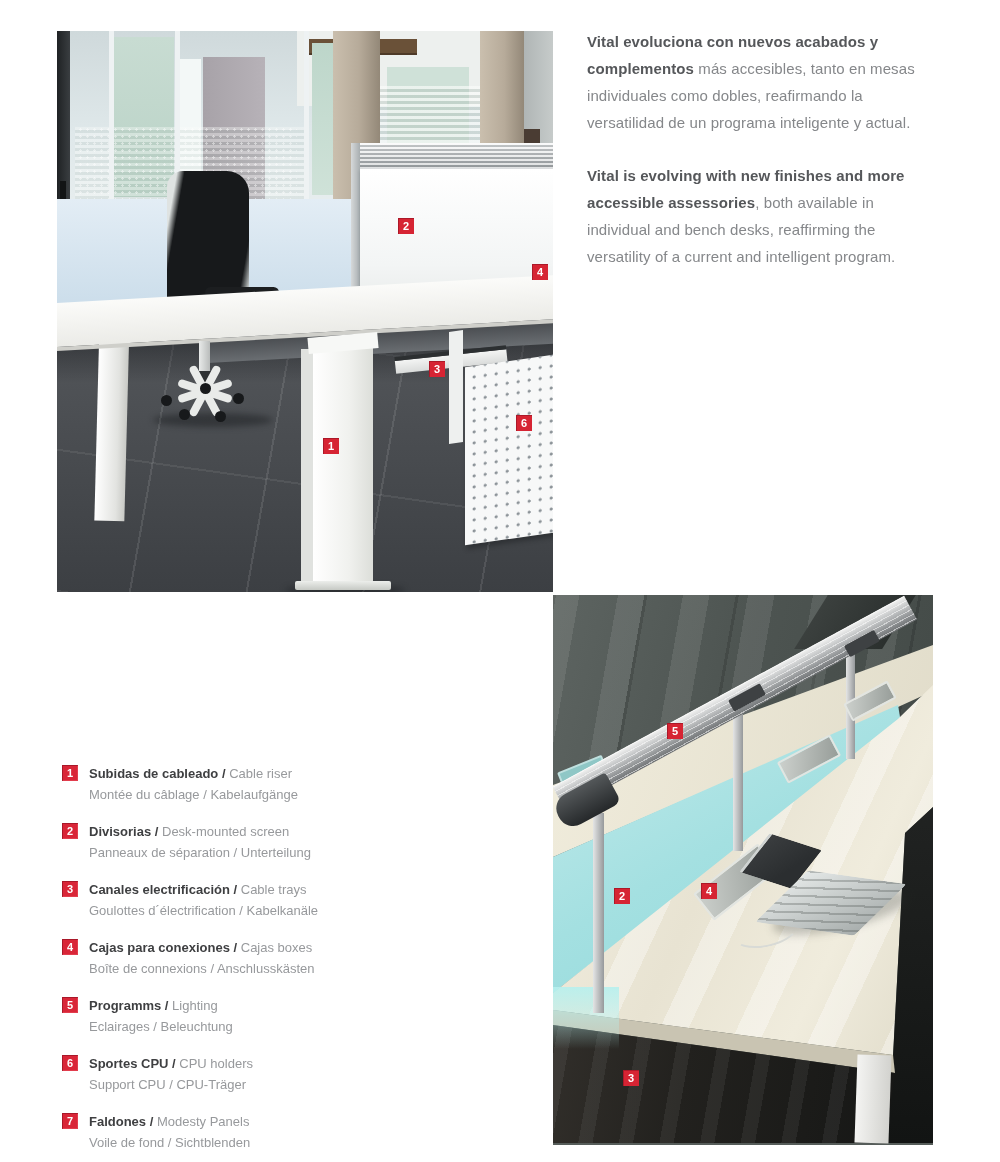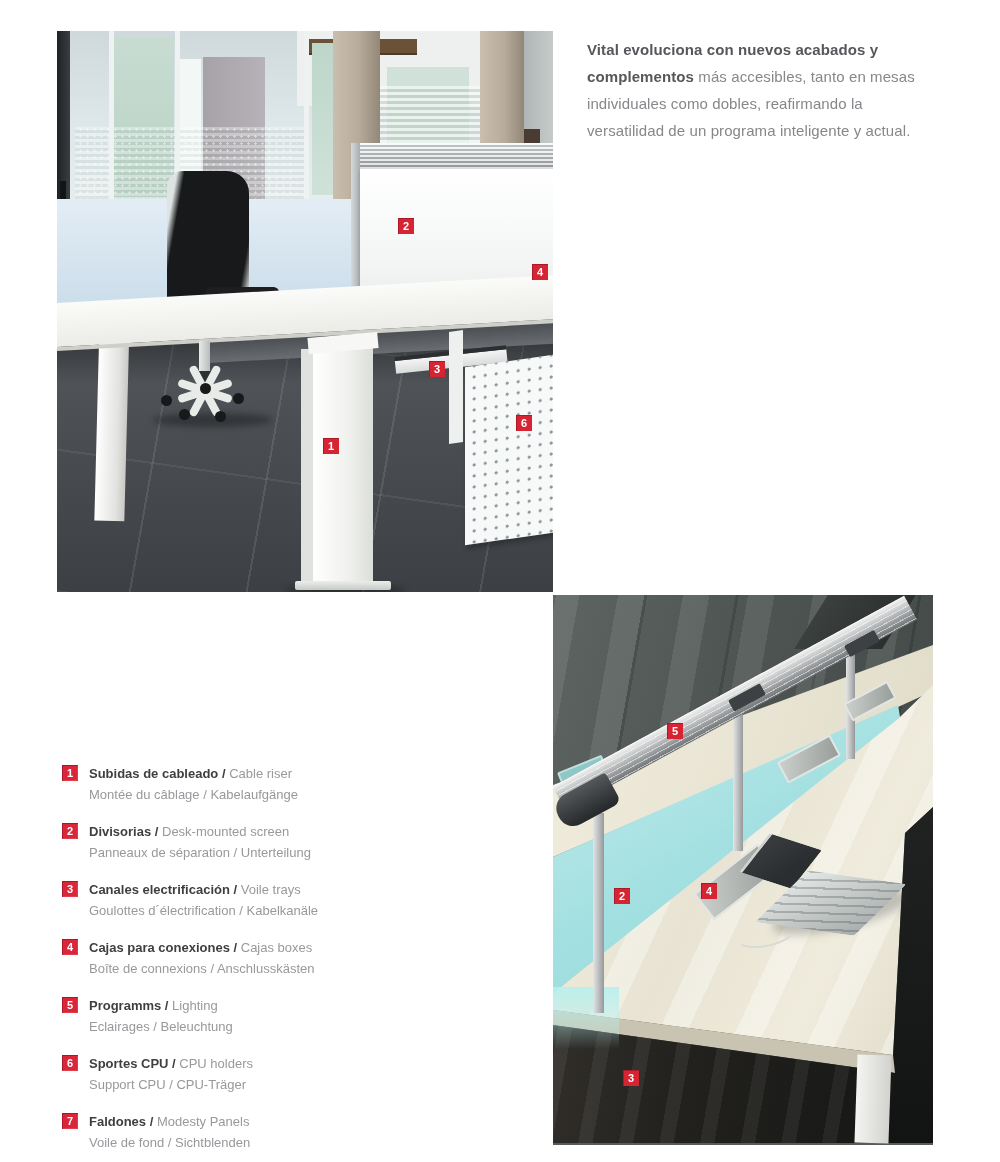--- a/index.html
+++ b/index.html
@@ -1,21 +1,21 @@
 <!DOCTYPE html>
 <html><head>
 <meta charset="utf-8">
 <style>
   html,body{margin:0;padding:0;background:#ffffff;}
   body{font-family:"Liberation Sans", sans-serif; -webkit-font-smoothing:antialiased;}
   .page{position:relative;width:1000px;height:1162px;background:#ffffff;overflow:hidden;}
   .abs{position:absolute;}
 
   
-  .intro{left:587px;top:36px;width:350px;}
+  .intro{left:587px;top:28px;width:350px;}
   .intro p{margin:0 0 26px 0;font-size:15px;line-height:27px;color:#85878a;letter-spacing:0.1px;}
   .intro p b{color:#55575a;font-weight:bold;}
 
   
   .legend{left:62px;top:763px;width:430px;}
   .legend-item{position:relative;margin-bottom:16px;min-height:42px;}
   .chip{position:absolute;width:16px;height:16px;background:#d92638;color:#fff;
         font-size:11px;font-weight:bold;line-height:16px;text-align:center;
         box-shadow:inset 1px 1px 0 rgba(122,10,26,.5), inset -1px -1px 0 rgba(255,130,140,.25);}
   .legend-item .chip{left:0;top:2px;}
@@ -203,41 +203,42 @@
 
     <div class="marker" style="left:341px;top:187px">2</div>
     <div class="marker" style="left:475px;top:233px">4</div>
     <div class="marker" style="left:372px;top:330px">3</div>
     <div class="marker" style="left:459px;top:384px">6</div>
     <div class="marker" style="left:266px;top:407px">1</div>
   </div>
 
   <div class="abs intro">
     <p><b>Vital evoluciona con nuevos acabados y complementos</b><span> más accesibles, tanto en mesas individuales como dobles, reafirmando la versatilidad de un programa inteligente y actual.</span></p>
+    <p><b>Vital is evolving with new finishes and more accessible assessories</b><span>, both available in individual and bench desks, reaffirming the versatility of a current and intelligent program.</span></p>
   </div>
 
   <div class="abs legend">
     <div class="legend-item">
       <span class="chip">1</span>
       <div class="legend-text">
         <b>Subidas de cableado /</b><span> Cable riser</span><br>
         <span>Montée du câblage / Kabelaufgänge</span>
       </div>
     </div>
     <div class="legend-item">
       <span class="chip">2</span>
       <div class="legend-text">
         <b>Divisorias /</b><span> Desk-mounted screen</span><br>
         <span>Panneaux de séparation / Unterteilung</span>
       </div>
     </div>
     <div class="legend-item">
       <span class="chip">3</span>
       <div class="legend-text">
-        <b>Canales electrificación /</b><span> Voile trays</span><br>
+        <b>Canales electrificación /</b><span> Cable trays</span><br>
         <span>Goulottes d´électrification / Kabelkanäle</span>
       </div>
     </div>
     <div class="legend-item">
       <span class="chip">4</span>
       <div class="legend-text">
         <b>Cajas para conexiones /</b><span> Cajas boxes</span><br>
         <span>Boîte de connexions / Anschlusskästen</span>
       </div>
     </div>

